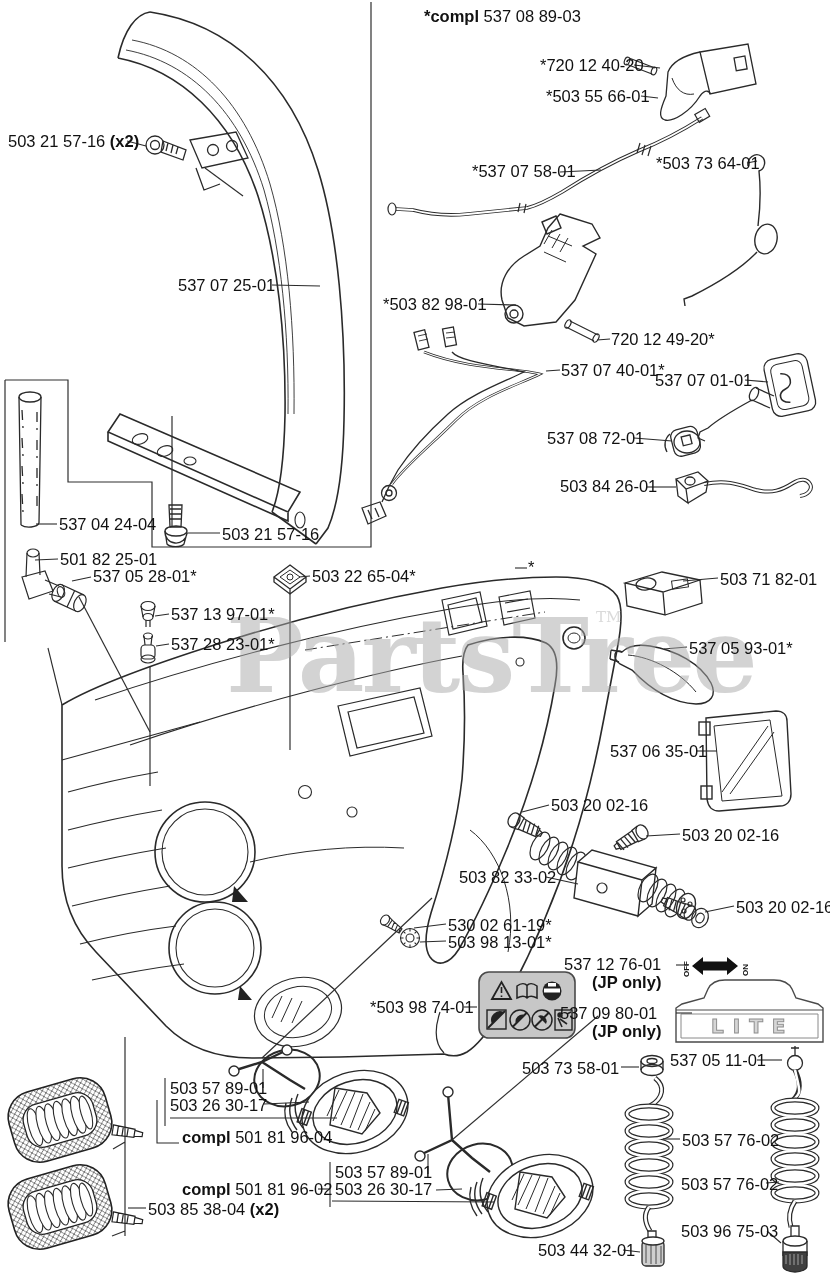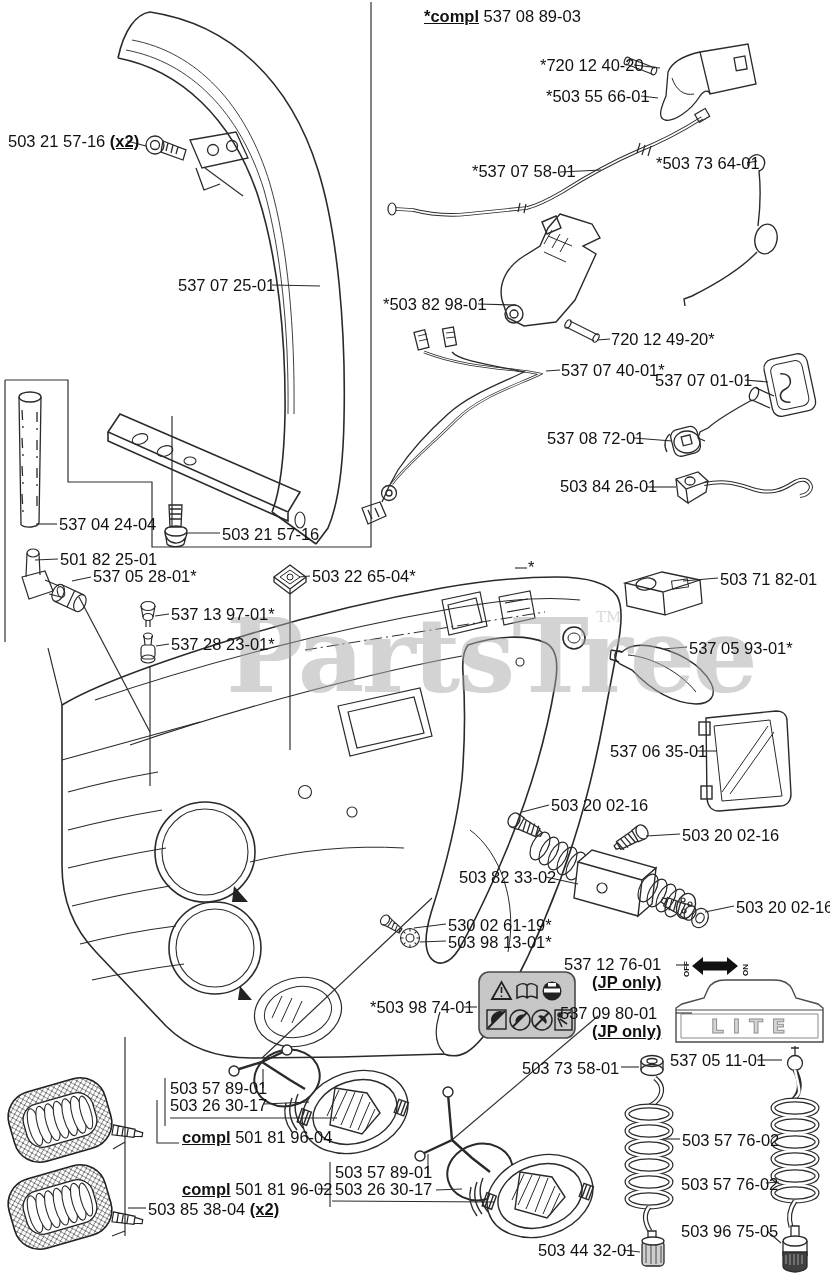--- a/index.html
+++ b/index.html
@@ -1,20 +1,20 @@
 <!DOCTYPE html>
 <html><head>
 <meta charset="utf-8">
 <style>
   html,body{margin:0;padding:0;background:#fff;}
   .stage{position:relative;width:830px;height:1280px;background:#fff;overflow:hidden;
          font-family:"Liberation Sans",sans-serif;}
   .art{position:absolute;left:0;top:0;}
   .cal{position:absolute;white-space:nowrap;font-size:16.5px;color:#111;line-height:1.05;}
-  .cal b{font-weight:bold;text-decoration:underline;}
+  .cal b{font-weight:bold;}
 </style>
 </head>
 <body>
 
 <div class="stage">
 
 <svg class="art" width="830" height="1280" viewBox="0 0 830 1280">
   <defs>
     <pattern id="xh" patternUnits="userSpaceOnUse" width="6" height="6">
       <path d="M0,6 L6,0 M0,0 L6,6" stroke="#3a3a3a" stroke-width="0.7" fill="none"></path>
@@ -547,17 +547,17 @@
 <div class="cal" style="left:670px;top:1052px"><span>537 05 11-01</span></div>
 <div class="cal" style="left:170px;top:1080px"><span>503 57 89-01</span></div>
 <div class="cal" style="left:170px;top:1097px"><span>503 26 30-17</span></div>
 <div class="cal" style="left:182px;top:1129px"><b>compl</b><span> 501 81 96-04</span></div>
 <div class="cal" style="left:682px;top:1132px"><span>503 57 76-02</span></div>
 <div class="cal" style="left:335px;top:1164px"><span>503 57 89-01</span></div>
 <div class="cal" style="left:335px;top:1181px"><span>503 26 30-17</span></div>
 <div class="cal" style="left:182px;top:1181px"><b>compl</b><span> 501 81 96-02</span></div>
 <div class="cal" style="left:148px;top:1201px"><span>503 85 38-04 </span><b>(x2)</b></div>
 <div class="cal" style="left:681px;top:1176px"><span>503 57 76-02</span></div>
-<div class="cal" style="left:681px;top:1223px"><span>503 96 75-05</span></div>
+<div class="cal" style="left:681px;top:1223px"><span>503 96 75-03</span></div>
 <div class="cal" style="left:538px;top:1242px"><span>503 44 32-01</span></div>
 <div class="cal" style="left:528px;top:559px"><span>*</span></div>
 
 </div>
 
 </body></html>

